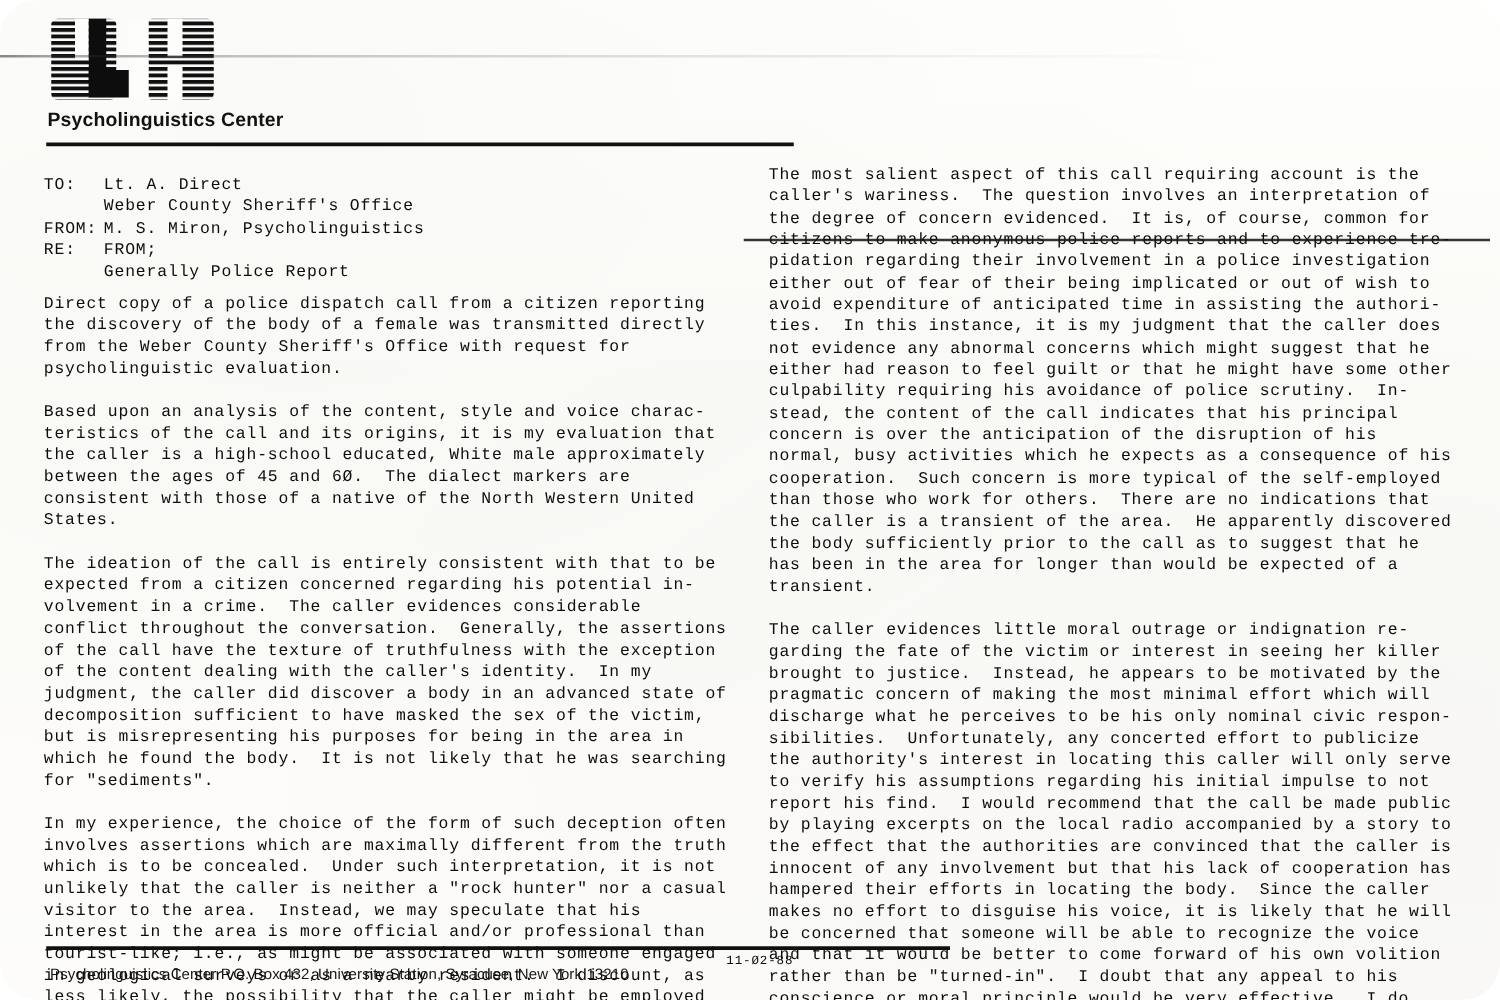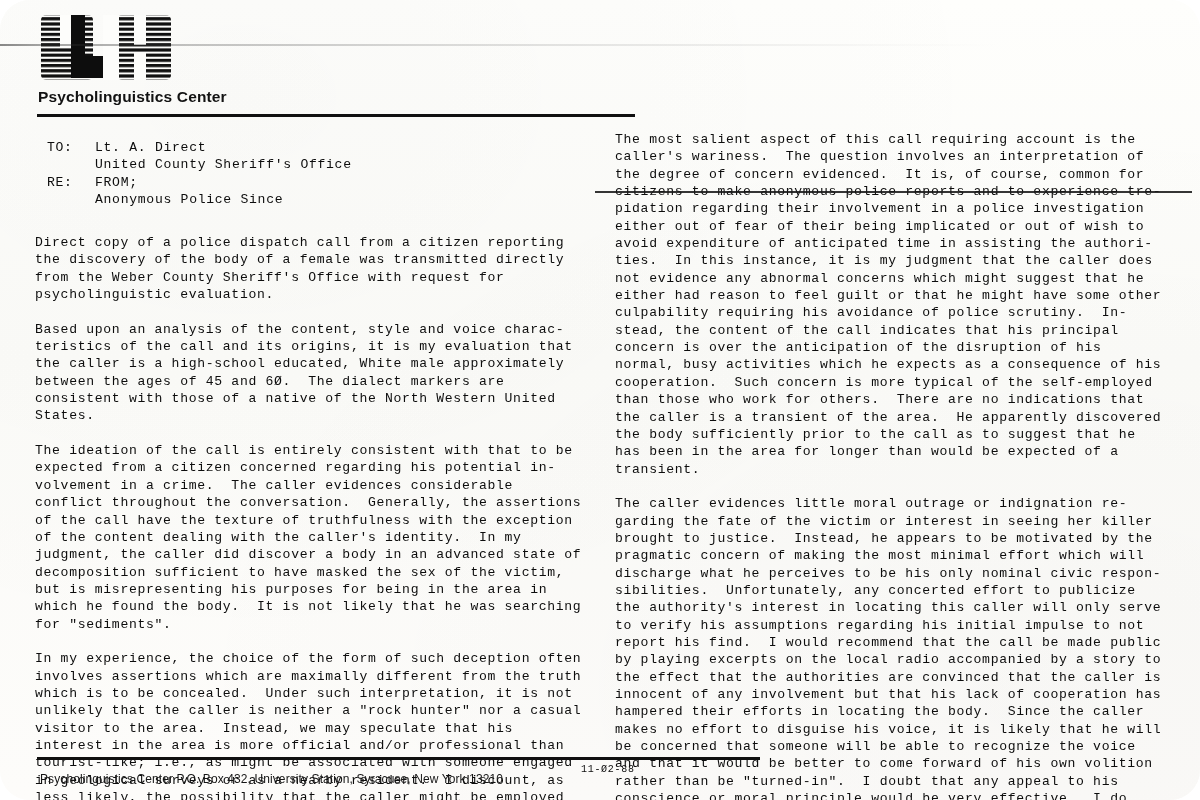--- a/index.html
+++ b/index.html
@@ -84,21 +84,21 @@
   
   #memo-header {
     position: absolute;
     left: 35px;
     top: 139px;
     font-size: 13.1px;
     line-height: 17.4px;
     letter-spacing: 0.7px;
   }
   .memo-row { display: flex; }
-  .memo-label { width: 48px; flex: 0 0 48px; white-space: pre; margin-left: 12px; }
+  .memo-label { width: 48px; flex: 0 0 48px; white-space: pre; }
   .memo-value { white-space: pre; }
 
   
   .column {
     position: absolute;
     font-size: 13.1px;
     line-height: 17.35px;
     letter-spacing: 0.68px;
     white-space: pre;
   }
@@ -194,29 +194,33 @@
   <div id="header-rule"></div>
   <div id="scan-streak"></div>
 
   <div id="memo-header">
     <div class="memo-row">
       <span class="memo-label">TO:</span>
       <span class="memo-value">Lt. A. Direct</span>
     </div>
     <div class="memo-row">
       <span class="memo-label"></span>
-      <span class="memo-value">United County Sheriff's Office</span>
+      <span class="memo-value">Weber County Sheriff's Office</span>
+    </div>
+    <div class="memo-row">
+      <span class="memo-label">FROM:</span>
+      <span class="memo-value">M. S. Miron, Psycholinguistics</span>
     </div>
     <div class="memo-row">
       <span class="memo-label">RE:</span>
       <span class="memo-value">FROM;</span>
     </div>
     <div class="memo-row">
       <span class="memo-label"></span>
-      <span class="memo-value">Anonymous Police Since</span>
+      <span class="memo-value">Generally Police Report</span>
     </div>
   </div>
 
   <div id="left-column" class="column"><div class="para"><span class="line">Direct copy of a police dispatch call from a citizen reporting</span><span class="line">the discovery of the body of a female was transmitted directly</span><span class="line">from the Weber County Sheriff's Office with request for</span><span class="line">psycholinguistic evaluation.</span></div><div class="para"><span class="line">Based upon an analysis of the content, style and voice charac-</span><span class="line">teristics of the call and its origins, it is my evaluation that</span><span class="line">the caller is a high-school educated, White male approximately</span><span class="line">between the ages of 45 and 6Ø.  The dialect markers are</span><span class="line">consistent with those of a native of the North Western United</span><span class="line">States.</span></div><div class="para"><span class="line">The ideation of the call is entirely consistent with that to be</span><span class="line">expected from a citizen concerned regarding his potential in-</span><span class="line">volvement in a crime.  The caller evidences considerable</span><span class="line">conflict throughout the conversation.  Generally, the assertions</span><span class="line">of the call have the texture of truthfulness with the exception</span><span class="line">of the content dealing with the caller's identity.  In my</span><span class="line">judgment, the caller did discover a body in an advanced state of</span><span class="line">decomposition sufficient to have masked the sex of the victim,</span><span class="line">but is misrepresenting his purposes for being in the area in</span><span class="line">which he found the body.  It is not likely that he was searching</span><span class="line">for "sediments".</span></div><div class="para"><span class="line">In my experience, the choice of the form of such deception often</span><span class="line">involves assertions which are maximally different from the truth</span><span class="line">which is to be concealed.  Under such interpretation, it is not</span><span class="line">unlikely that the caller is neither a "rock hunter" nor a casual</span><span class="line">visitor to the area.  Instead, we may speculate that his</span><span class="line">interest in the area is more official and/or professional than</span><span class="line">tourist-like; i.e., as might be associated with someone engaged</span><span class="line">in geological surveys or as a nearby resident.  I discount, as</span><span class="line">less likely, the possibility that the caller might be employed</span></div></div>
   <div id="right-column" class="column"><div class="para"><span class="line">The most salient aspect of this call requiring account is the</span><span class="line">caller's wariness.  The question involves an interpretation of</span><span class="line">the degree of concern evidenced.  It is, of course, common for</span><span class="line struck">citizens to make anonymous police reports and to experience tre-</span><span class="line">pidation regarding their involvement in a police investigation</span><span class="line">either out of fear of their being implicated or out of wish to</span><span class="line">avoid expenditure of anticipated time in assisting the authori-</span><span class="line">ties.  In this instance, it is my judgment that the caller does</span><span class="line">not evidence any abnormal concerns which might suggest that he</span><span class="line">either had reason to feel guilt or that he might have some other</span><span class="line">culpability requiring his avoidance of police scrutiny.  In-</span><span class="line">stead, the content of the call indicates that his principal</span><span class="line">concern is over the anticipation of the disruption of his</span><span class="line">normal, busy activities which he expects as a consequence of his</span><span class="line">cooperation.  Such concern is more typical of the self-employed</span><span class="line">than those who work for others.  There are no indications that</span><span class="line">the caller is a transient of the area.  He apparently discovered</span><span class="line">the body sufficiently prior to the call as to suggest that he</span><span class="line">has been in the area for longer than would be expected of a</span><span class="line">transient.</span></div><div class="para"><span class="line">The caller evidences little moral outrage or indignation re-</span><span class="line">garding the fate of the victim or interest in seeing her killer</span><span class="line">brought to justice.  Instead, he appears to be motivated by the</span><span class="line">pragmatic concern of making the most minimal effort which will</span><span class="line">discharge what he perceives to be his only nominal civic respon-</span><span class="line">sibilities.  Unfortunately, any concerted effort to publicize</span><span class="line">the authority's interest in locating this caller will only serve</span><span class="line">to verify his assumptions regarding his initial impulse to not</span><span class="line">report his find.  I would recommend that the call be made public</span><span class="line">by playing excerpts on the local radio accompanied by a story to</span><span class="line">the effect that the authorities are convinced that the caller is</span><span class="line">innocent of any involvement but that his lack of cooperation has</span><span class="line">hampered their efforts in locating the body.  Since the caller</span><span class="line">makes no effort to disguise his voice, it is likely that he will</span><span class="line">be concerned that someone will be able to recognize the voice</span><span class="line">and that it would be better to come forward of his own volition</span><span class="line">rather than be "turned-in".  I doubt that any appeal to his</span><span class="line">conscience or moral principle would be very effective.  I do</span></div></div>
 
   <div id="footer-rule"></div>
   <div id="footer-address">Psycholinguistics Center  P.O. Box 432,  University Station,  Syracuse,  New York  13210</div>
   <div id="date-stamp">11-Ø2-88</div>
 

